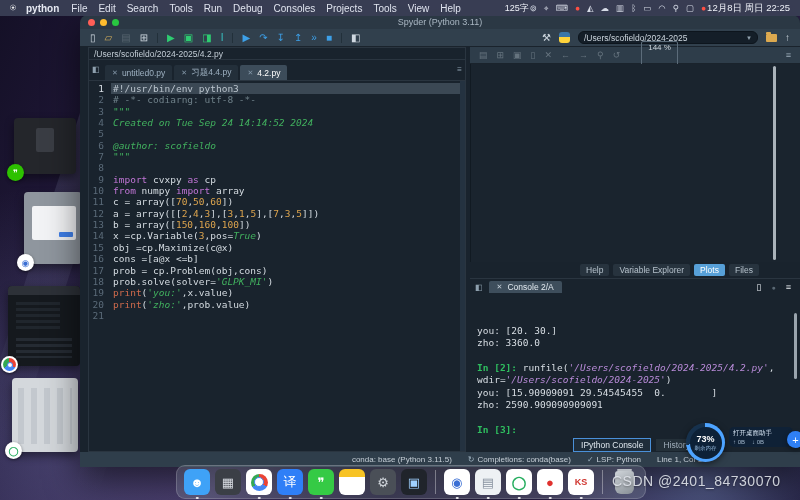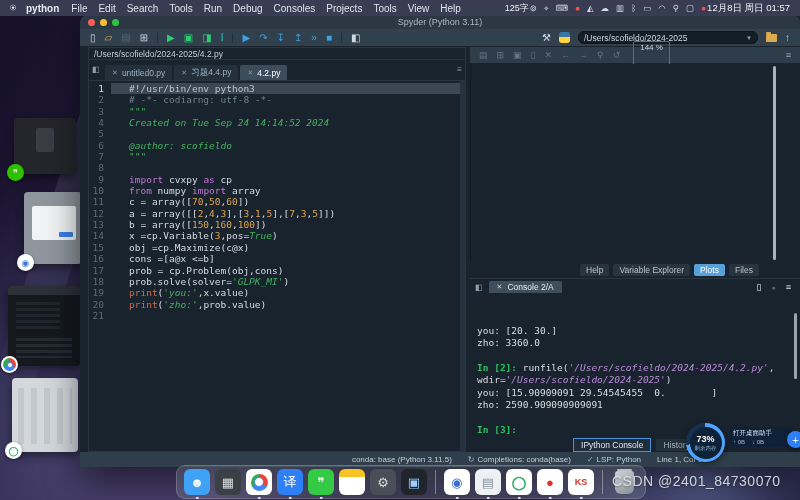--- a/index.html
+++ b/index.html
@@ -59,31 +59,31 @@
   .paneicn{position:absolute;left:3px;top:5px;font-size:8px;color:#8ea0ae}
   .tabmenu{position:absolute;right:3px;top:5px;font-size:8px;color:#8ea0ae}
   .etab{height:15px;padding:0 7px;font-size:8.5px;color:#9db0c0;background:#232f3a;display:flex;align-items:center;gap:4px;border-radius:2px 2px 0 0}
   .etab.active{background:#3c4c5a;color:#fff}
   .tclose{font-size:7px;color:#8195a6}
   .codewrap{flex:1;border:1px solid #2a3540;border-top:1px solid #2a3540;position:relative;overflow:hidden;
     font-family:"DejaVu Sans Mono",monospace;font-size:9.5px;line-height:11.35px;padding-top:2px;background:#19232d}
   .cl{display:flex;height:11.35px;white-space:pre}
   .cl .ln{width:22px;text-align:right;padding-right:7px;color:#56ималь}
   .cl .ln{width:22px;text-align:right;padding-right:7px;color:#5a6a78;flex-shrink:0}
-  .cl .code{flex:1;padding-left:18px}
+  .cl .code{flex:1;padding-left:2px}
   .cl.hl .code{background:#3b4854}
   .cl.hl .ln{color:#d9e0e6}
   .sh{color:#bac4cd}.c{color:#6f8089}.d{color:#41b05e;font-style:italic}.k{color:#c175d6}
   .n{color:#dca44e}.s{color:#41b05e;font-style:italic}.b{color:#cf6a4c}.t{color:#d4dbe1}.tr{color:#41b05e;font-style:italic}
   .esb{position:absolute;right:0;top:0;bottom:0;width:5px;background:#243240}
   
   .right{flex:1;margin-left:4px;display:flex;flex-direction:column}
   .ptoolbar{height:17px;background:#2e3d4a;border-bottom:1px solid #1a232c;display:flex;align-items:center;gap:9px;padding:0 9px}
   .pti{color:#66747f;font-size:9px}
-  .zoombox{border:1px solid #5c6c7a;color:#cdd6dd;font-size:8px;padding:0 6px;height:28px;line-height:11px;border-radius:2px;margin-left:4px}
+  .zoombox{border:1px solid #5c6c7a;color:#cdd6dd;font-size:8px;padding:0 6px;height:28px;line-height:11px;border-radius:2px;margin-left:12px}
   .pmenu{margin-left:auto;color:#9fb0bd;font-size:9px}
   .plotsarea{flex:1;background:#1a242e;position:relative;border-left:1px solid #111a22}
   .psb{position:absolute;right:24px;top:2px;bottom:2px;width:3px;background:#aab3ba;border-radius:2px}
   .rtabs{height:16px;display:flex;gap:4px;align-items:center;padding-left:110px;background:#19232d}
   .rtab{font-size:8.5px;color:#b6c2cc;background:#27333e;padding:1px 6px;border-radius:2px}
   .rtab.active{background:#57a0d8;color:#fff}
   .chead{height:17px;background:#19232d;display:flex;align-items:center;padding:0 5px;gap:6px;border-top:1px solid #2a3540}
   .chpane{font-size:8px;color:#8ea0ae}
   .ctab{background:#3e4e5c;color:#e2e9ef;font-size:8.5px;padding:1px 8px;border-radius:2px 2px 0 0;display:flex;gap:5px;align-items:center}
   .ctab .tclose{color:#c2cdd6}
@@ -186,21 +186,21 @@
         <span class="sic">◭</span>
         <span class="sic">☁</span>
         <span class="sic">▥</span>
         <span class="sic">ᛒ</span>
         <span class="sic">▭</span>
         <span class="sic">◠</span>
         <span class="sic">⚲</span>
         <span class="sic">▢</span>
         <span class="sic red">●</span>
       </span>
-    <span class="clock">12月8日 周日 01:57</span>
+    <span class="clock">12月8日 周日 22:25</span>
   </span>
 </div>
 
 <div class="window">
   <div class="titlebar">
     <span class="lights">
       <span class="light lr"></span>
       <span class="light ly"></span>
       <span class="light lg"></span>
     </span>

